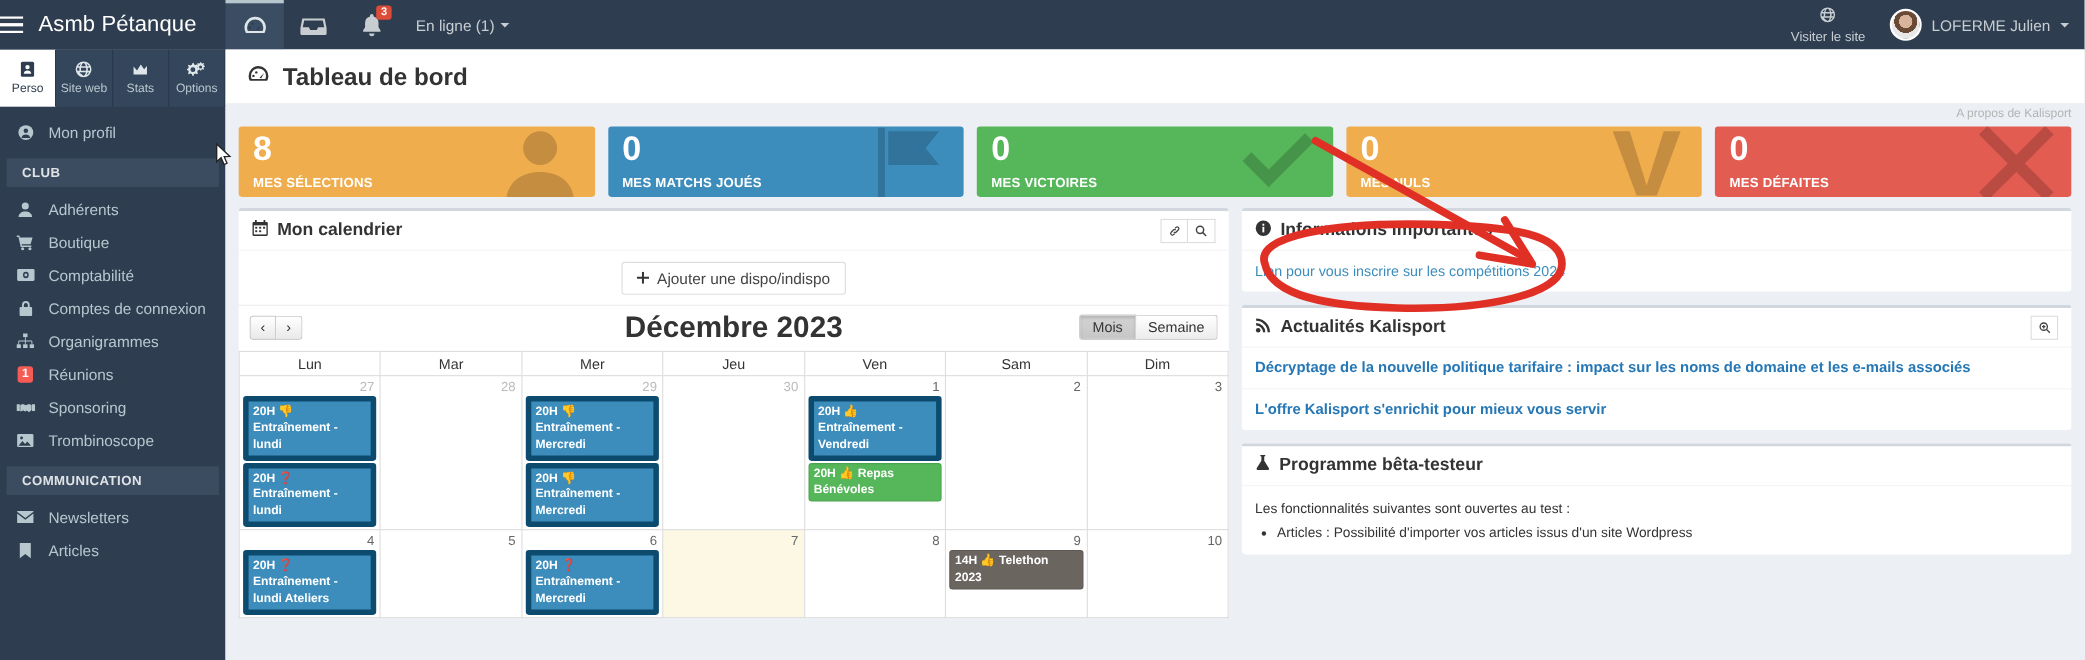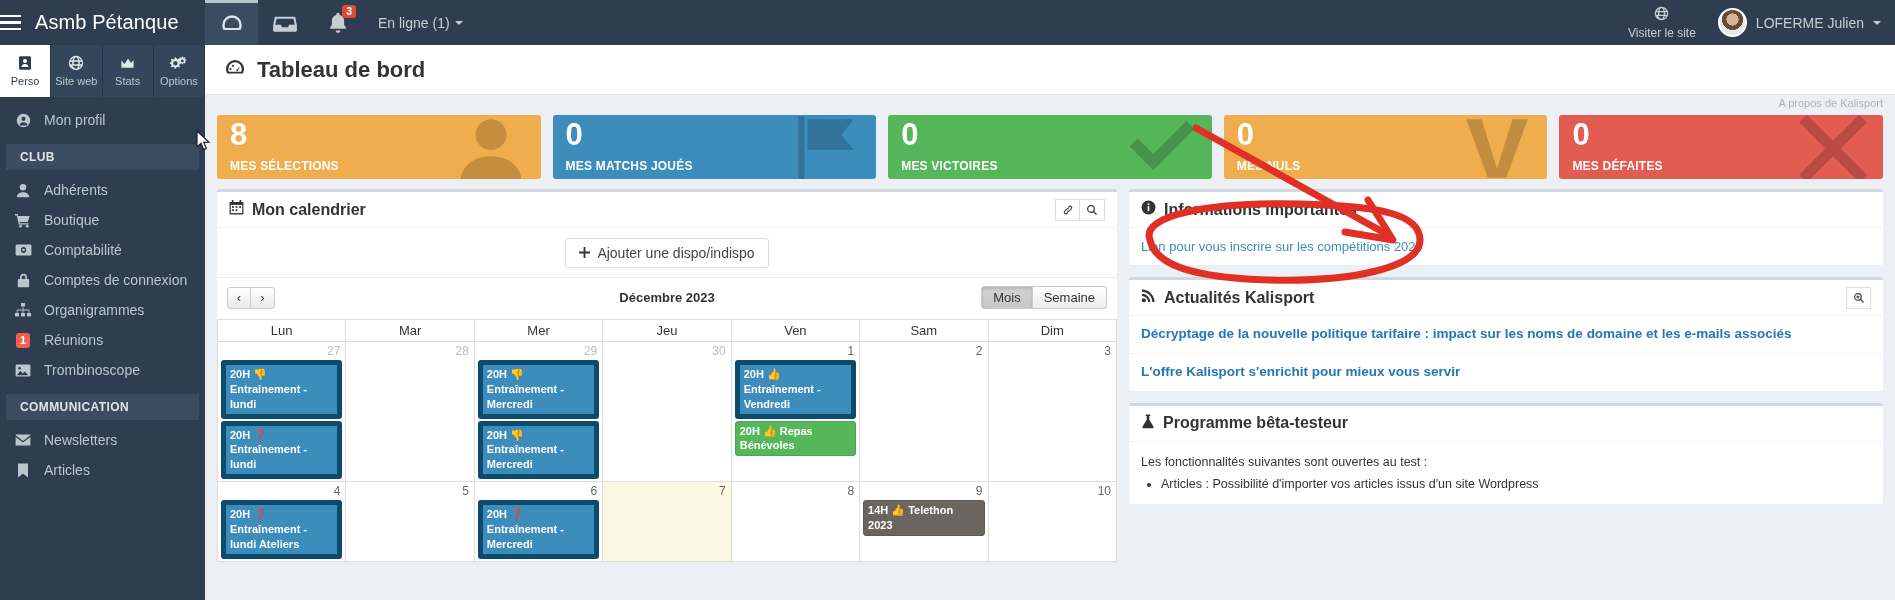--- a/index.html
+++ b/index.html
@@ -123,21 +123,21 @@
     font-size: 14px; color: #444; cursor: pointer; display: flex; align-items: center; gap: 7px;
   }
   .cal-nav-row { display: flex; align-items: center; padding: 8px 10px 6px 10px; position: relative; }
   .arrow-group { display: flex; }
   .arrow-btn {
     width: 24px; height: 22px; border: 1px solid #ccc; background: linear-gradient(#fff,#e9e9e9);
     display: flex; align-items: center; justify-content: center; font-size: 13px; color: #333; cursor: pointer;
   }
   .arrow-btn:first-child { border-radius: 3px 0 0 3px; }
   .arrow-btn:last-child { border-radius: 0 3px 3px 0; border-left: 0; }
-  .cal-title { position: absolute; left: 0; right: 0; text-align: center; font-size: 13px; font-weight: bold; color: #333; pointer-events: none; }
+  .cal-title { position: absolute; left: 0; right: 0; text-align: center; font-size: 27px; font-weight: bold; color: #333; pointer-events: none; }
   .view-group { margin-left: auto; display: flex; z-index: 2; }
   .view-btn {
     border: 1px solid #ccc; background: linear-gradient(#fff,#ececec); font-size: 13px;
     padding: 3px 11px; color: #333; cursor: pointer;
   }
   .view-btn.active { background: linear-gradient(#d4d4d4,#c6c6c6); box-shadow: inset 0 2px 3px rgba(0,0,0,.15); }
   .view-btn:first-child { border-radius: 3px 0 0 3px; }
   .view-btn:last-child { border-radius: 0 3px 3px 0; border-left: 0; }
   table.cal { width: 100%; border-collapse: collapse; table-layout: fixed; margin-top: 4px; }
   table.cal th {
@@ -330,20 +330,28 @@
             <path d="M7.6 3.4h.8V6.6h-.8zM2 6.6h12v.9H2zM1.6 7h.8v3.2h-.8zM7.6 7h.8v3.2h-.8zM13.6 7h.8v3.2h-.8z"></path>
           </svg>
       </span>
       <span>Organigrammes</span>
     </div>
     <div class="side-item">
       <span class="ico">
         <span class="mini-badge">1</span>
       </span>
       <span>Réunions</span>
+    </div>
+    <div class="side-item">
+      <span class="ico">
+        <svg width="17" height="11" viewBox="0 0 17 11" fill="#b8c7ce">
+            <path d="M0 2.4h3v6.2H0zM14 2.4h3v6.2h-3zM3.4 3.2l2.4-1 2.7 1.1 2.7-1.1 2.4 1v4.6l-2.2 2-2-1.6-1.5 1-1.7-1.1-2.8 1z"></path>
+          </svg>
+      </span>
+      <span>Sponsoring</span>
     </div>
     <div class="side-item">
       <span class="ico">
         <svg width="16" height="13" viewBox="0 0 16 13" fill="#b8c7ce">
             <rect x=".6" y=".6" width="14.8" height="11.8" rx="1.2"></rect>
             <circle cx="4.6" cy="4.2" r="1.3" fill="#2e3e50"></circle>
             <path d="M1.8 11.2l3.6-4.4 2.4 2.8 2-2.2 3.4 3.8z" fill="#2e3e50"></path>
           </svg>
       </span>
       <span>Trombinoscope</span>

